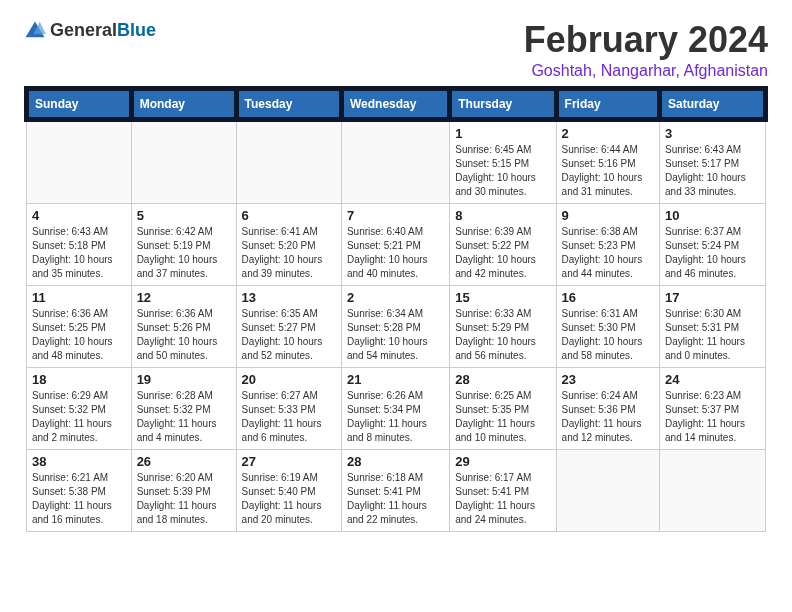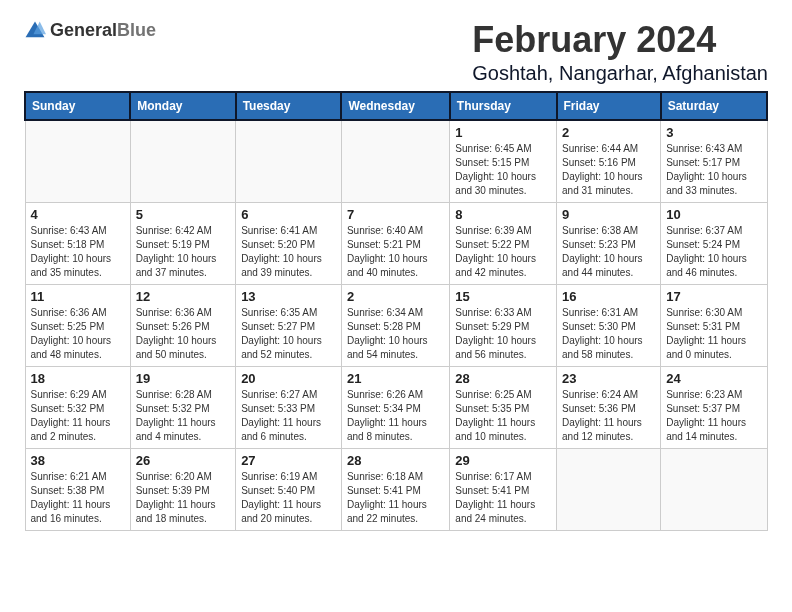--- a/index.html
+++ b/index.html
@@ -23,53 +23,54 @@
     }
     .logo-text-general {
       font-size: 18px;
       font-weight: bold;
       color: #333;
       line-height: 1.1;
     }
     .logo-text-blue {
       font-size: 18px;
       font-weight: bold;
-      color: #737373;
+      color: #0369a1;
       line-height: 1.1;
     }
     .logo-icon {
       width: 22px;
       height: 22px;
     }
     .title-area {
+      text-align: right;
     }
     .cal-title {
       font-size: 36px;
       font-weight: bold;
       color: #333;
       line-height: 1.1;
     }
     .cal-subtitle {
-      font-size: 20px;
-      color: #0f172a;
+      font-size: 16px;
+      color: #6d28d9;
       margin-top: 2px;
     }
     table {
       width: 100%;
       border-collapse: collapse;
       margin-top: 6px;
     }
     th {
       background-color: #2a6db5;
       color: #fff;
       text-align: left;
       font-size: 12px;
       font-weight: bold;
       padding: 6px 6px;
-      border: 2px solid #0f172a;
+      border: 5px solid #0f172a;
     }
     td {
       vertical-align: top;
       border: 1px solid #ccc;
       padding: 4px 5px;
       font-size: 10px;
       color: #333;
       width: 113px;
       min-height: 80px;
       background: #fff;

